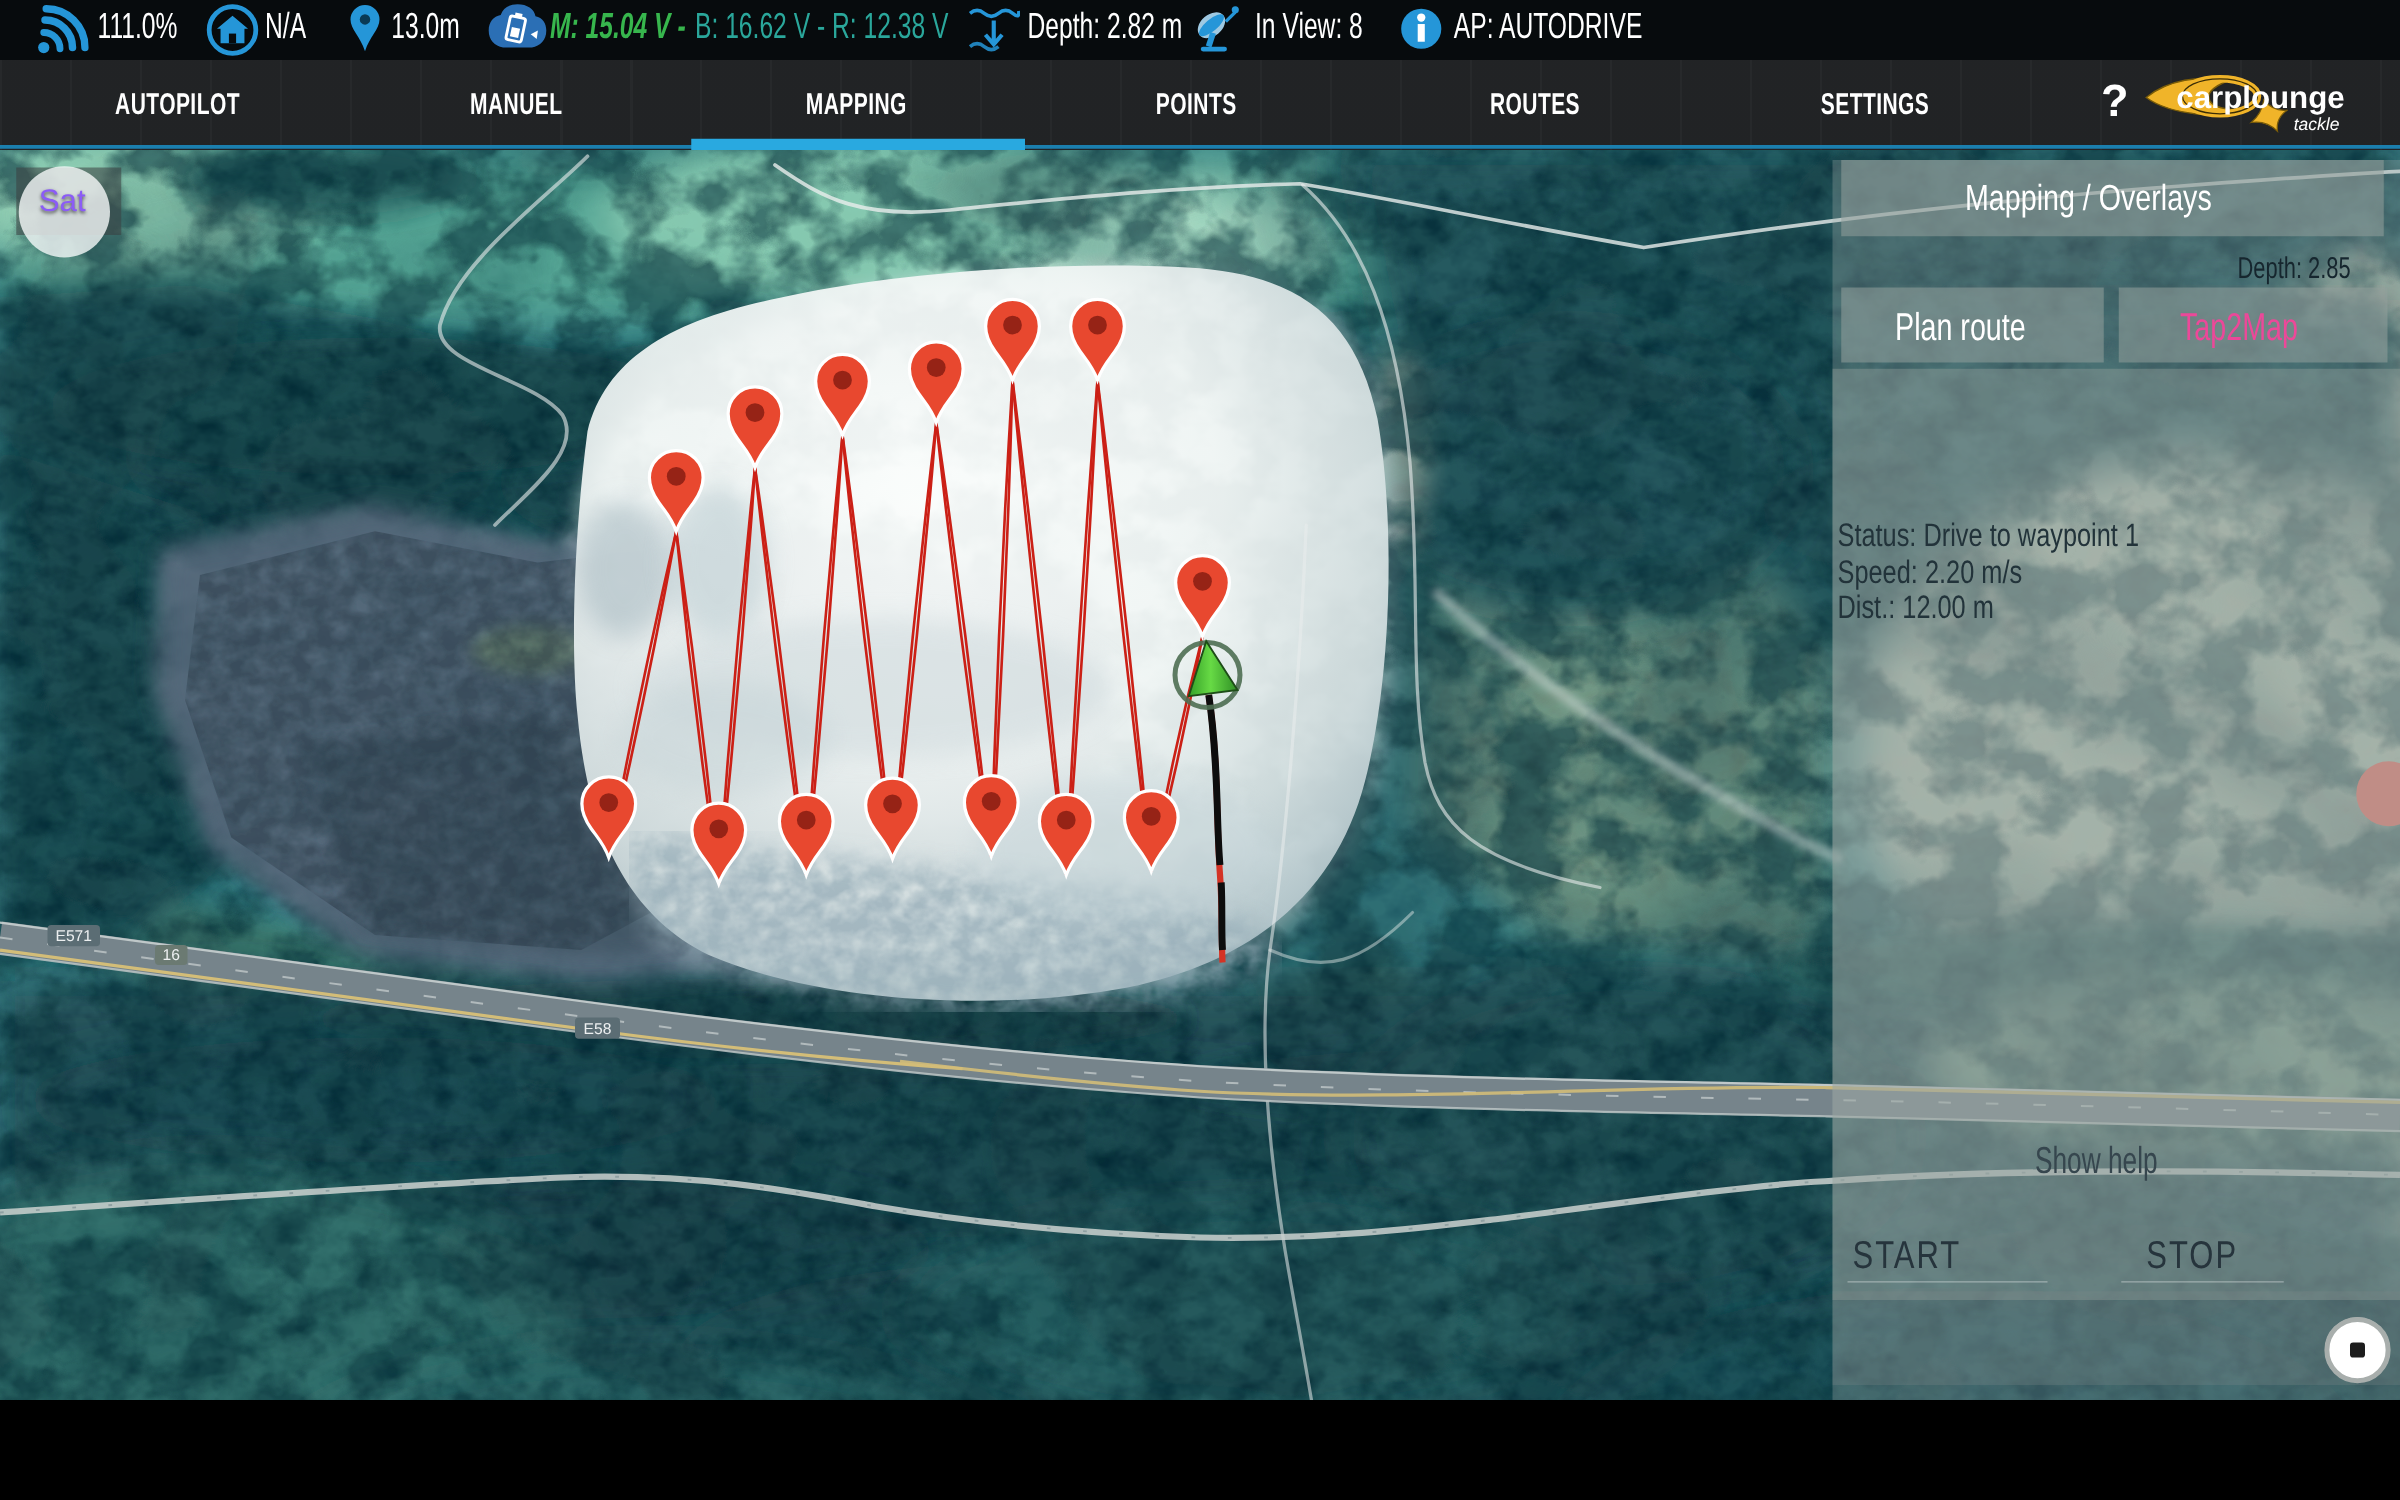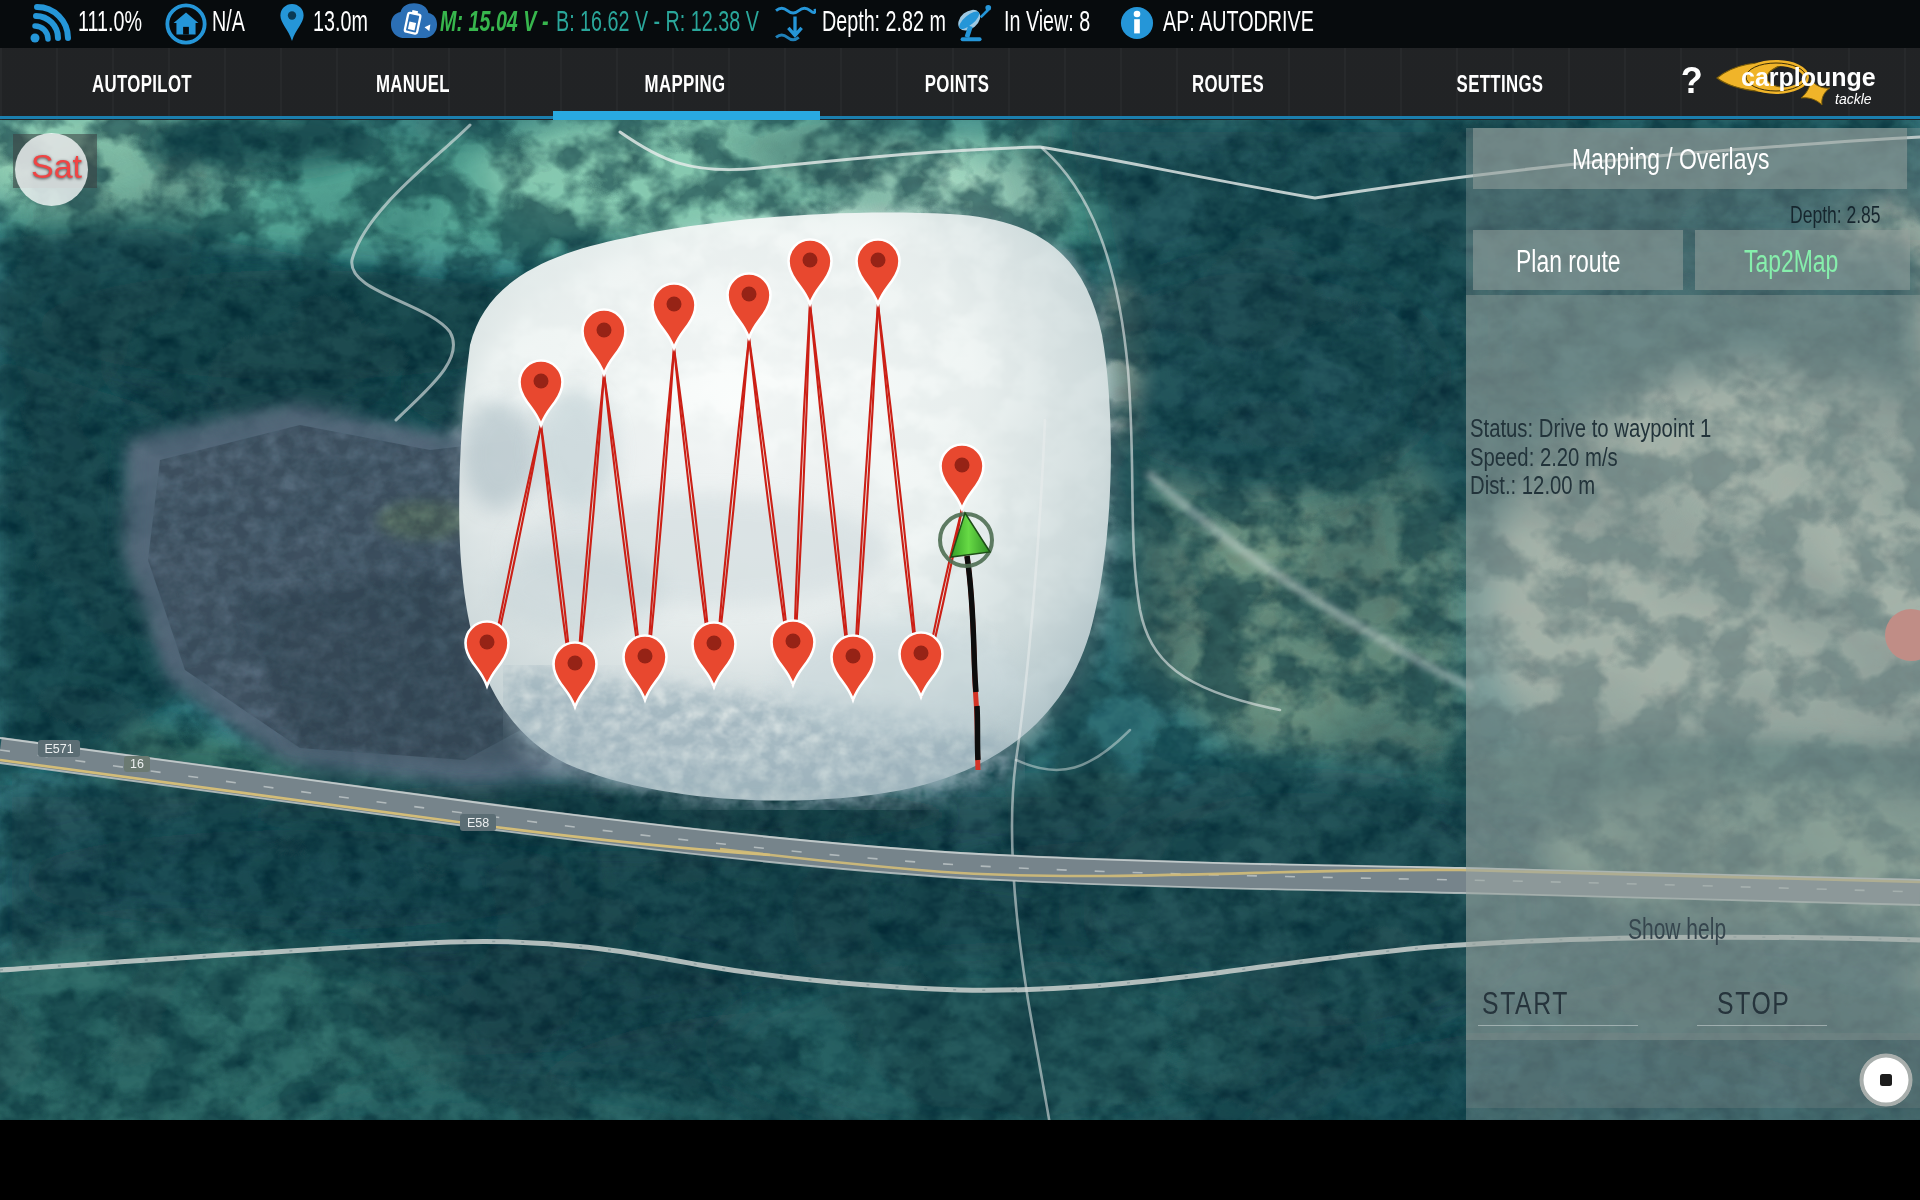--- a/index.html
+++ b/index.html
@@ -291,30 +291,30 @@
 <use href="#pin" x="921" y="577"></use>
 <use href="#pin" x="645" y="580"></use>
 <use href="#pin" x="853" y="580"></use>
 <use href="#pin" x="575" y="587"></use>
 
 <circle cx="1911" cy="515" r="26" fill="#f6695e"></circle>
 </svg>
 </div>
 <div class="abs" style="left:13px;top:134px;width:84px;height:54px;background:rgba(58,62,64,0.55)"></div>
 <div class="abs" style="left:15px;top:133px;width:73px;height:73px;border-radius:50%;background:rgba(250,252,252,0.78)"></div>
-<div class="abs" style="left:31px;top:147px;color:#ef4444;font-size:34px;text-shadow:0 1px 3px rgba(0,0,0,.65)">Sat</div>
+<div class="abs" style="left:31px;top:147px;color:#8b5cf6;font-size:25px;text-shadow:0 1px 3px rgba(0,0,0,.65)">Sat</div>
 
 <div class="abs" style="left:1466px;top:128px;width:454px;height:1072px;background:rgba(168,180,175,0.30)"></div>
 <div class="abs" style="left:1473px;top:128px;width:434px;height:61px;background:rgba(148,160,156,0.55)"></div>
 <div class="abs" style="left:1572px;top:143px;color:#fff;font-size:29px"><span class="cx" style="display:inline-block;transform:scaleX(0.79)">Mapping / Overlays</span></div>
 <div class="abs" style="left:1790px;top:201px;color:#16262e;font-size:24px"><span class="cx" style="display:inline-block;transform:scaleX(0.73)">Depth: 2.85</span></div>
 <div class="abs" style="left:1473px;top:230px;width:210px;height:60px;background:rgba(148,160,156,0.55)"></div>
 <div class="abs" style="left:1516px;top:244px;color:#fff;font-size:31px"><span class="cx" style="display:inline-block;transform:scaleX(0.74)">Plan route</span></div>
 <div class="abs" style="left:1695px;top:230px;width:215px;height:60px;background:rgba(148,160,156,0.55)"></div>
-<div class="abs" style="left:1744px;top:244px;color:#86efac;font-size:31px"><span class="cx" style="display:inline-block;transform:scaleX(0.74)">Tap2Map</span></div>
+<div class="abs" style="left:1744px;top:244px;color:#ec4899;font-size:31px"><span class="cx" style="display:inline-block;transform:scaleX(0.74)">Tap2Map</span></div>
 <div class="abs" style="left:1466px;top:295px;width:454px;height:745px;background:rgba(150,162,158,0.42)"></div>
 <div class="abs" style="left:1470px;top:414px;color:#22333a;font-size:26px;line-height:28.5px"><span class="cx" style="display:inline-block;transform:scaleX(0.78)">Status: Drive to waypoint 1<br>Speed: 2.20 m/s<br>Dist.: 12.00 m</span></div>
 <div class="abs" style="left:1628px;top:912px;color:#36464e;font-size:30px"><span class="cx" style="display:inline-block;transform:scaleX(0.7)">Show help</span></div>
 <div class="abs" style="left:1482px;top:986px;color:#26343c;font-size:31px"><span class="cx" style="display:inline-block;transform:scaleX(0.8);letter-spacing:2px">START</span></div>
 <div class="abs" style="left:1717px;top:986px;color:#26343c;font-size:31px"><span class="cx" style="display:inline-block;transform:scaleX(0.8);letter-spacing:2px">STOP</span></div>
 <div class="abs" style="left:1478px;top:1025px;width:160px;height:1px;background:rgba(255,255,255,0.38)"></div>
     <div class="abs" style="left:1697px;top:1025px;width:130px;height:1px;background:rgba(255,255,255,0.38)"></div>
 <div class="abs" style="left:1466px;top:1033px;width:454px;height:75px;background:rgba(125,138,135,0.28)"></div>
 <div class="abs" style="left:1466px;top:1120px;width:454px;height:80px;background:rgba(150,162,158,0.45)"></div>
 <div class="abs" style="left:1478px;top:1130px;color:rgba(55,70,78,0.65);font-size:45px"><span class="cx" style="display:inline-block;transform:scaleX(0.67)">Search</span></div>

